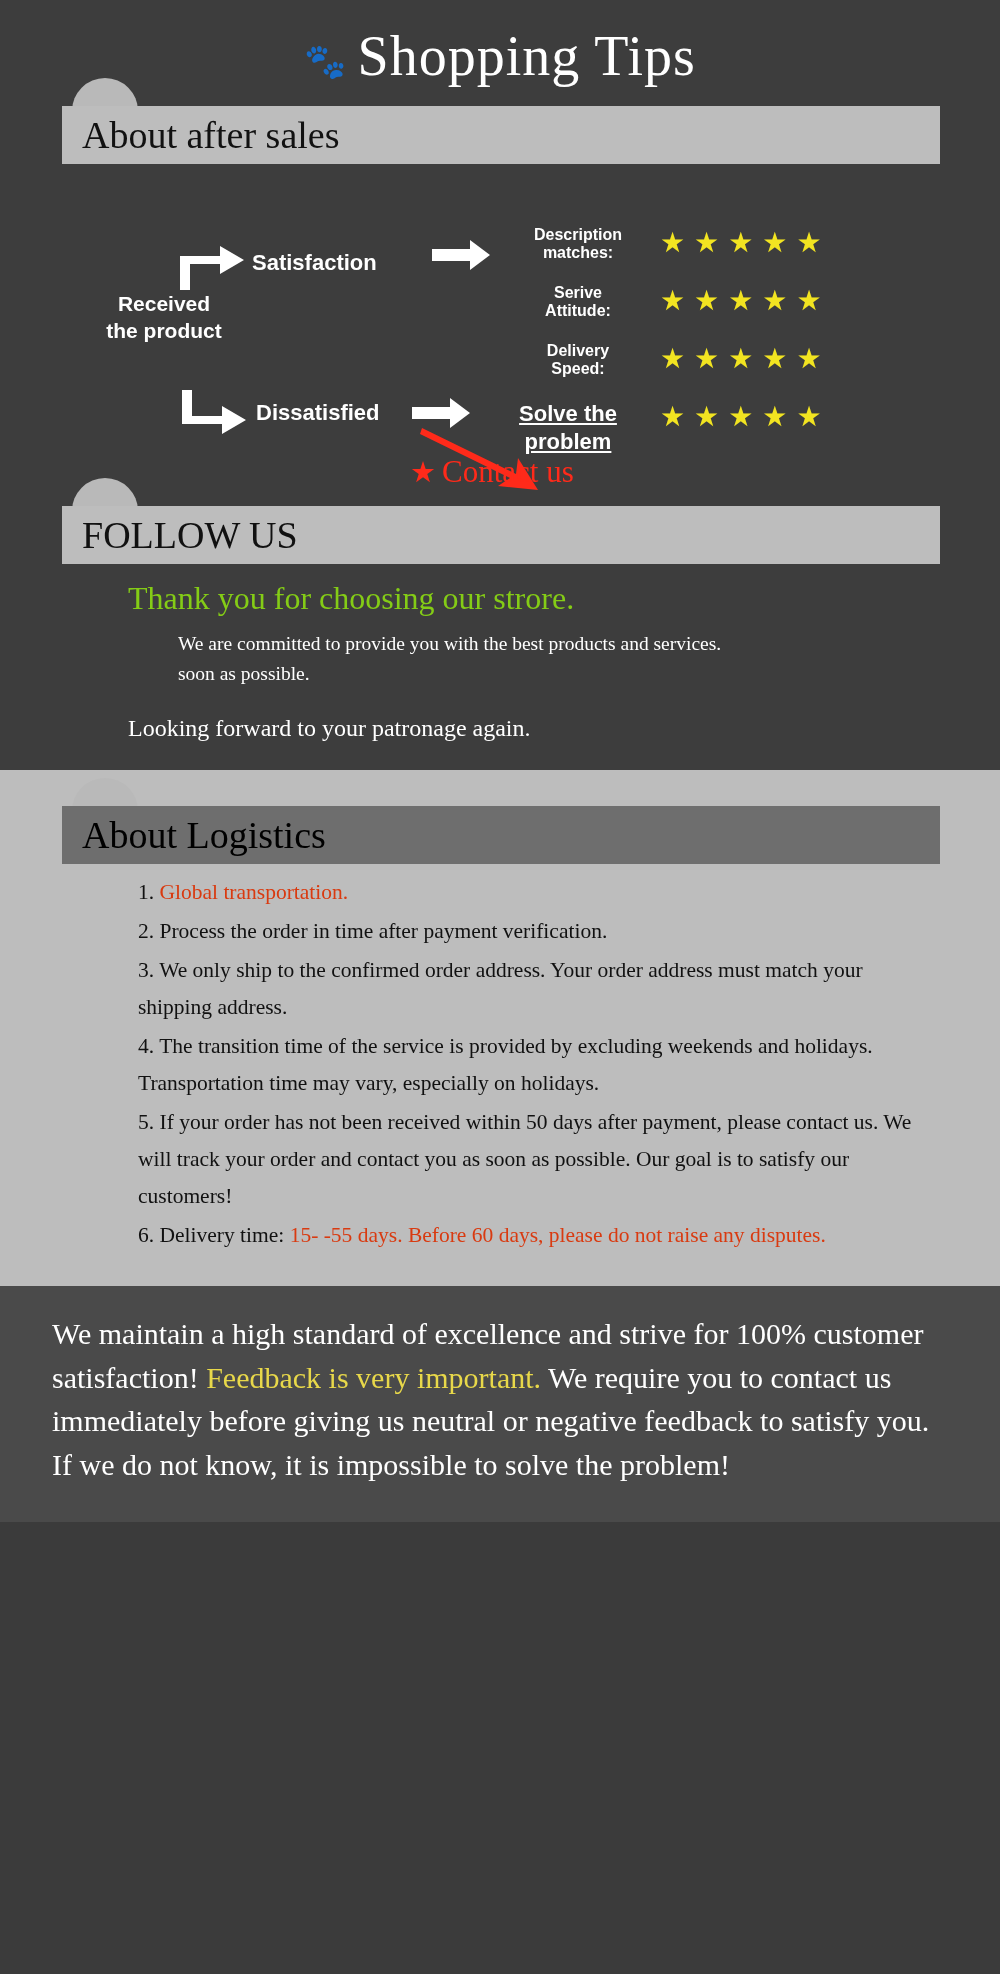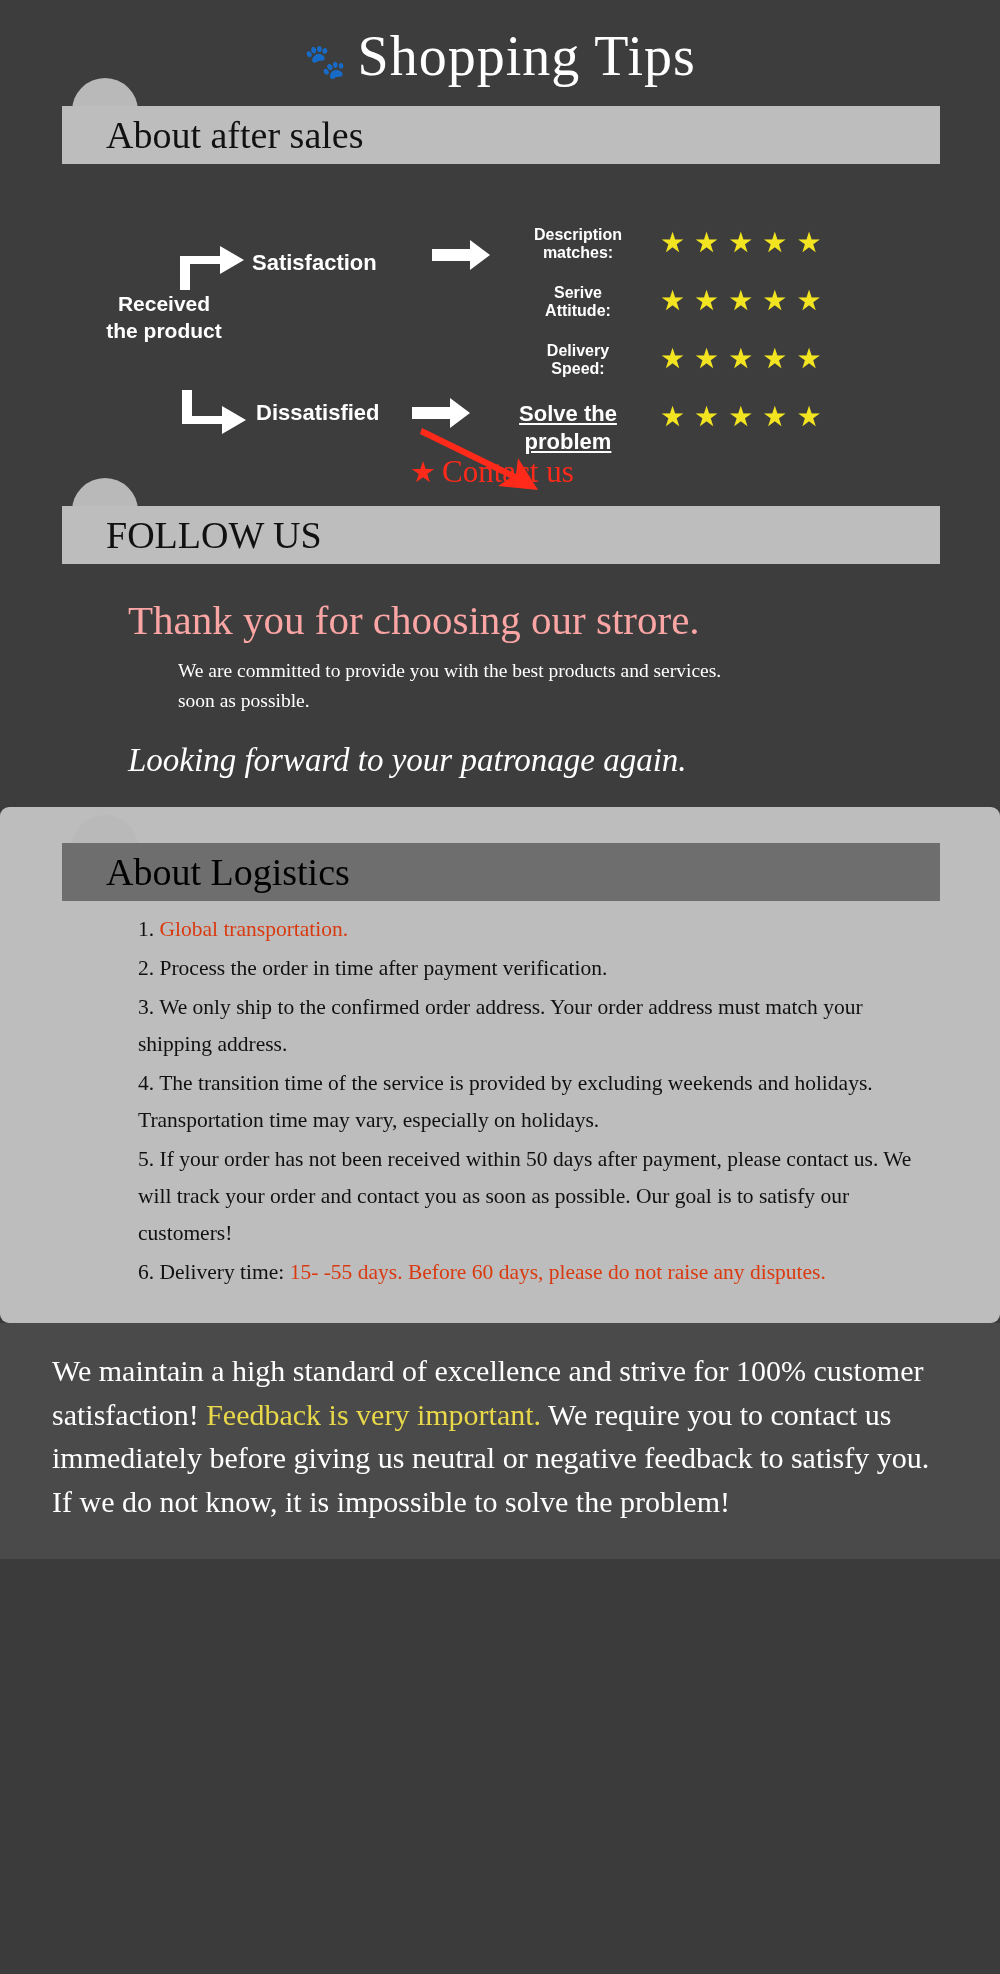--- a/index.html
+++ b/index.html
@@ -37,21 +37,21 @@
     top:-28px; left:10px;
     z-index:1;
   }
   .banner {
     position:relative;
     height:58px;
     background:#bdbdbd;
     z-index:2;
     display:flex;
     align-items:center;
-    padding-left:44px;
+    padding-left:20px;
   }
   .banner-dark { background:#6e6e6e; }
   .banner span {
     font-family:"Liberation Serif", serif;
     font-size:38px;
     color:#111;
     line-height:1;
   }
   .banner-dark span { color:#000; }
 
@@ -119,45 +119,43 @@
     font-family:"Liberation Serif", serif;
     font-size:31px;
     white-space:nowrap;
   }
   .contact .star { font-size:29px; margin-right:6px; }
   .red-arrow { position:absolute; left:420px; top:250px; }
 
   
   .follow-wrap { margin-top:18px; }
   .thanks {
-    color:#fca5a5;
-    font-family:"Liberation Serif", serif;
-    font-size:41px;
-    margin:32px 0 12px 128px;
+    color:#84cc16;
+    font-family:"Liberation Serif", serif;
+    font-size:32px;
+    margin:16px 0 12px 128px;
   }
   .para {
     color:#ffffff;
     font-family:"Liberation Serif", serif;
     font-size:19.5px;
     line-height:1.55;
     margin:0 90px 0 178px;
   }
   .looking {
     color:#ffffff;
     font-family:"Liberation Serif", serif;
-    font-size:33px;
+    font-size:24px;
     margin:26px 0 0 128px;
-    font-style:italic;
   }
 
   
   .light {
     background:#bdbdbd;
     padding:36px 0 30px 0;
-    border-radius:9px;
   }
   .logi-list {
     margin:10px 80px 0 138px;
     color:#111;
     font-family:"Liberation Serif", serif;
     font-size:21.5px;
     line-height:1.72;
   }
   .logi-list p { margin:0 0 2px 0; }
   .red { color:#d93a10; }

